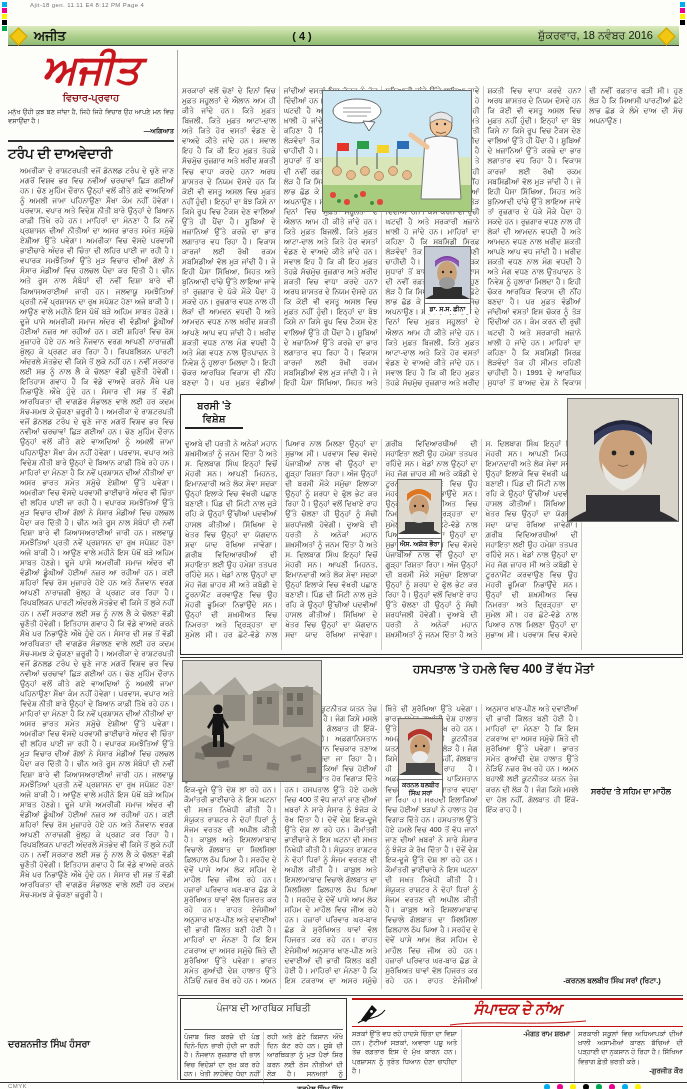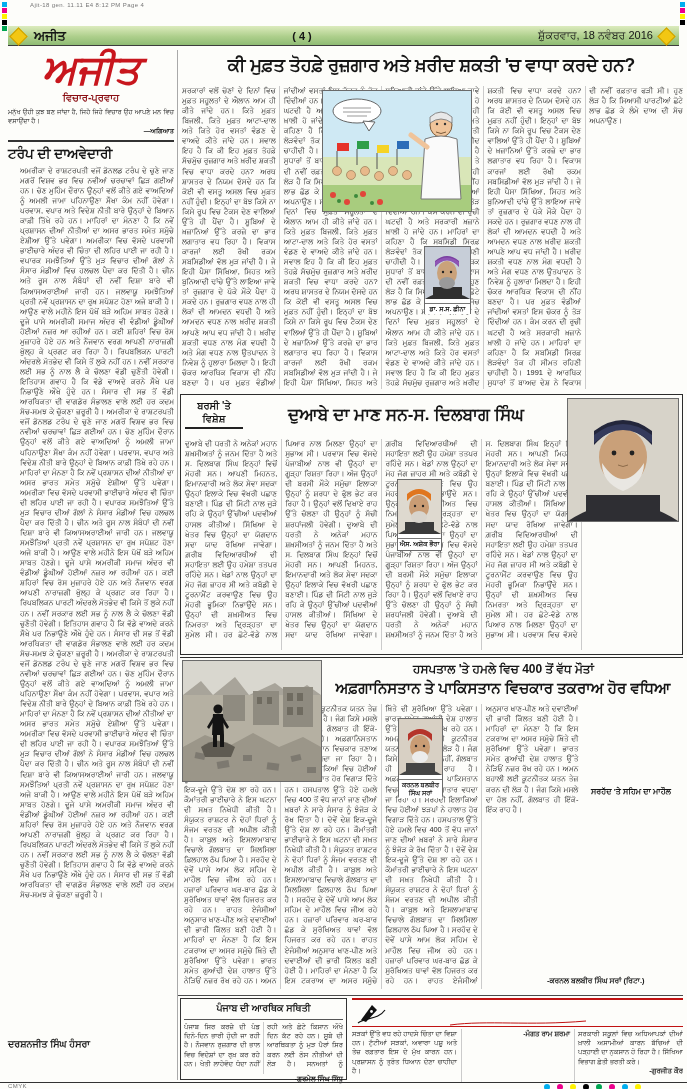--- a/index.html
+++ b/index.html
@@ -55,25 +55,25 @@
   .mem-head{position:absolute;left:64px;top:10px;width:322px;text-align:center;font-size:17px;
      font-weight:bold;white-space:nowrap;overflow:hidden;}
   .mem-body{position:absolute;left:4px;top:44px;right:4px;bottom:4px;overflow:hidden;}
   
   .conflict{left:180px;top:657px;width:503px;height:338px;border-top:1px solid #2c2c2c;box-sizing:border-box;}
   .conf-kicker{position:absolute;left:150px;top:4px;right:6px;text-align:center;font-size:12px;font-weight:bold;white-space:nowrap;overflow:hidden;}
   .conf-head{position:absolute;left:143px;top:21px;right:0;text-align:center;font-size:15px;font-weight:bold;white-space:nowrap;overflow:hidden;}
   .conf-body{position:absolute;left:4px;top:46px;right:4px;bottom:6px;overflow:hidden;}
   .crosshead{position:absolute;left:404px;top:128px;width:94px;background:#fdfdfa;text-align:center;
      font-size:8px;font-weight:bold;line-height:1.3;padding:1px 0;}
-  .conf-sig{position:absolute;right:6px;top:318px;width:130px;background:#fdfdfa;text-align:left;
+  .conf-sig{position:absolute;right:6px;top:318px;width:130px;background:#fdfdfa;text-align:center;
      font-size:7.5px;font-weight:bold;}
   
   .economy{left:180px;top:998px;width:167px;height:82px;border:1px solid #333;box-sizing:border-box;padding:3px;}
-  .eco-head{font-size:9.5px;font-weight:bold;text-align:center;border-bottom:1px solid #555;padding-bottom:5px;margin-bottom:2px;}
+  .eco-head{font-size:9.5px;font-weight:normal;text-align:center;border-bottom:1px solid #555;padding-bottom:15px;margin-bottom:2px;}
   .eco-body{height:52px;overflow:hidden;}
   .eco-sig{font-size:7px;font-weight:bold;text-align:right;margin-top:1px;}
   .letters{left:352px;top:998px;width:331px;height:82px;box-sizing:border-box;}
   .letters-head{position:relative;height:26px;border-top:2px solid #c11212;border-bottom:1px solid #c11212;}
   .letters-title{position:absolute;left:0;right:0;top:1px;text-align:center;color:#c11212;
      font-family:"Liberation Serif",serif;font-style:italic;font-weight:bold;font-size:15px;}
   .letters-body{height:54px;overflow:hidden;padding-top:2px;}
   .letter{break-inside:avoid;margin-bottom:3px;}
   .letter-sig{font-size:7px;font-weight:bold;text-align:right;}
 </style>
@@ -98,21 +98,20 @@
   <div class="abs print-line" style="left:30px;top:2px;">Ajit-18 gen. 11.11 E4 8:12 PM Page 4</div>
 
   <div class="abs header-bar">
     <span class="paper-name">ਅਜੀਤ</span>
     <span class="page-no">( 4 )</span>
     <span class="edition-date">ਸ਼ੁੱਕਰਵਾਰ, 18 ਨਵੰਬਰ 2016</span>
   </div>
   <div class="abs diamond" style="left:12px;top:30px;"></div>
   <div class="abs diamond" style="left:660px;top:30px;"></div>
 
-  <div class="abs headline-main">ਕੀ ਮੁਫ਼ਤ ਤੋਹਫ਼ੇ ਰੁਜ਼ਗਾਰ ਅਤੇ ਖ਼ਰੀਦ ਸ਼ਕਤੀ 'ਚ ਵਾਧਾ ਕਰਦੇ ਹਨ?</div>
 
   <div class="abs vrule" style="left:177px;top:50px;height:1030px;"></div>
 
   <div class="abs left-col">
     <div class="masthead">
       <div class="masthead-title">ਅਜੀਤ</div>
       <div class="masthead-sub">ਵਿਚਾਰ-ਪ੍ਰਵਾਹ</div>
       <div class="motto">ਮਨੁੱਖ ਉਹੀ ਕੁਝ ਬਣ ਜਾਂਦਾ ਹੈ, ਜਿਹੋ ਜਿਹੇ ਵਿਚਾਰ ਉਹ ਆਪਣੇ ਮਨ ਵਿਚ ਵਸਾਉਂਦਾ ਹੈ।</div>
       <div class="motto-att">—ਅਗਿਆਤ</div>
     </div>
@@ -190,21 +189,20 @@
         <circle cx="26" cy="25" r="1.2" fill="#222"></circle>
     </svg>
     <div class="caption">ਡਾ. ਸ.ਸ. ਛੀਨਾ</div>
   </div>
 
   <div class="abs memorial">
     <div class="mem-label">
       <div>ਬਰਸੀ 'ਤੇ</div>
       <div>ਵਿਸ਼ੇਸ਼</div>
     </div>
-    <div class="mem-head">ਦੁਆਬੇ ਦਾ ਮਾਣ ਸਨ-ਸ. ਦਿਲਬਾਗ ਸਿੰਘ</div>
     <div class="mem-body">
       <div class="cols5 body-text">ਦੁਆਬੇ ਦੀ ਧਰਤੀ ਨੇ ਅਨੇਕਾਂ ਮਹਾਨ ਸ਼ਖ਼ਸੀਅਤਾਂ ਨੂੰ ਜਨਮ ਦਿੱਤਾ ਹੈ ਅਤੇ ਸ. ਦਿਲਬਾਗ ਸਿੰਘ ਇਨ੍ਹਾਂ ਵਿਚੋਂ ਮੋਹਰੀ ਸਨ। ਆਪਣੀ ਮਿਹਨਤ, ਇਮਾਨਦਾਰੀ ਅਤੇ ਲੋਕ ਸੇਵਾ ਸਦਕਾ ਉਨ੍ਹਾਂ ਇਲਾਕੇ ਵਿਚ ਵੱਖਰੀ ਪਛਾਣ ਬਣਾਈ। ਪਿੰਡ ਦੀ ਮਿੱਟੀ ਨਾਲ ਜੁੜੇ ਰਹਿ ਕੇ ਉਨ੍ਹਾਂ ਉੱਚੀਆਂ ਪਦਵੀਆਂ ਹਾਸਲ ਕੀਤੀਆਂ। ਸਿੱਖਿਆ ਦੇ ਖੇਤਰ ਵਿਚ ਉਨ੍ਹਾਂ ਦਾ ਯੋਗਦਾਨ ਸਦਾ ਯਾਦ ਰੱਖਿਆ ਜਾਵੇਗਾ। ਗ਼ਰੀਬ ਵਿਦਿਆਰਥੀਆਂ ਦੀ ਸਹਾਇਤਾ ਲਈ ਉਹ ਹਮੇਸ਼ਾ ਤਤਪਰ ਰਹਿੰਦੇ ਸਨ। ਖੇਡਾਂ ਨਾਲ ਉਨ੍ਹਾਂ ਦਾ ਮੋਹ ਜੱਗ ਜ਼ਾਹਰ ਸੀ ਅਤੇ ਕਬੱਡੀ ਦੇ ਟੂਰਨਾਮੈਂਟ ਕਰਵਾਉਣ ਵਿਚ ਉਹ ਮੋਹਰੀ ਭੂਮਿਕਾ ਨਿਭਾਉਂਦੇ ਸਨ। ਉਨ੍ਹਾਂ ਦੀ ਸ਼ਖ਼ਸੀਅਤ ਵਿਚ ਨਿਮਰਤਾ ਅਤੇ ਦ੍ਰਿੜ੍ਹਤਾ ਦਾ ਸੁਮੇਲ ਸੀ। ਹਰ ਛੋਟੇ-ਵੱਡੇ ਨਾਲ ਪਿਆਰ ਨਾਲ ਮਿਲਣਾ ਉਨ੍ਹਾਂ ਦਾ ਸੁਭਾਅ ਸੀ। ਪਰਵਾਸ ਵਿਚ ਵੱਸਦੇ ਪੰਜਾਬੀਆਂ ਨਾਲ ਵੀ ਉਨ੍ਹਾਂ ਦਾ ਗੂੜ੍ਹਾ ਰਿਸ਼ਤਾ ਰਿਹਾ। ਅੱਜ ਉਨ੍ਹਾਂ ਦੀ ਬਰਸੀ ਮੌਕੇ ਸਮੁੱਚਾ ਇਲਾਕਾ ਉਨ੍ਹਾਂ ਨੂੰ ਸ਼ਰਧਾ ਦੇ ਫੁੱਲ ਭੇਟ ਕਰ ਰਿਹਾ ਹੈ। ਉਨ੍ਹਾਂ ਵਲੋਂ ਦਿਖਾਏ ਰਾਹ ਉੱਤੇ ਚੱਲਣਾ ਹੀ ਉਨ੍ਹਾਂ ਨੂੰ ਸੱਚੀ ਸ਼ਰਧਾਂਜਲੀ ਹੋਵੇਗੀ। ਦੁਆਬੇ ਦੀ ਧਰਤੀ ਨੇ ਅਨੇਕਾਂ ਮਹਾਨ ਸ਼ਖ਼ਸੀਅਤਾਂ ਨੂੰ ਜਨਮ ਦਿੱਤਾ ਹੈ ਅਤੇ ਸ. ਦਿਲਬਾਗ ਸਿੰਘ ਇਨ੍ਹਾਂ ਵਿਚੋਂ ਮੋਹਰੀ ਸਨ। ਆਪਣੀ ਮਿਹਨਤ, ਇਮਾਨਦਾਰੀ ਅਤੇ ਲੋਕ ਸੇਵਾ ਸਦਕਾ ਉਨ੍ਹਾਂ ਇਲਾਕੇ ਵਿਚ ਵੱਖਰੀ ਪਛਾਣ ਬਣਾਈ। ਪਿੰਡ ਦੀ ਮਿੱਟੀ ਨਾਲ ਜੁੜੇ ਰਹਿ ਕੇ ਉਨ੍ਹਾਂ ਉੱਚੀਆਂ ਪਦਵੀਆਂ ਹਾਸਲ ਕੀਤੀਆਂ। ਸਿੱਖਿਆ ਦੇ ਖੇਤਰ ਵਿਚ ਉਨ੍ਹਾਂ ਦਾ ਯੋਗਦਾਨ ਸਦਾ ਯਾਦ ਰੱਖਿਆ ਜਾਵੇਗਾ। ਗ਼ਰੀਬ ਵਿਦਿਆਰਥੀਆਂ ਦੀ ਸਹਾਇਤਾ ਲਈ ਉਹ ਹਮੇਸ਼ਾ ਤਤਪਰ ਰਹਿੰਦੇ ਸਨ। ਖੇਡਾਂ ਨਾਲ ਉਨ੍ਹਾਂ ਦਾ ਮੋਹ ਜੱਗ ਜ਼ਾਹਰ ਸੀ ਅਤੇ ਕਬੱਡੀ ਦੇ ਟੂਰਨਾਮੈਂਟ ਕਰਵਾਉਣ ਵਿਚ ਉਹ ਮੋਹਰੀ ਭੂਮਿਕਾ ਨਿਭਾਉਂਦੇ ਸਨ। ਉਨ੍ਹਾਂ ਦੀ ਸ਼ਖ਼ਸੀਅਤ ਵਿਚ ਨਿਮਰਤਾ ਅਤੇ ਦ੍ਰਿੜ੍ਹਤਾ ਦਾ ਸੁਮੇਲ ਸੀ। ਹਰ ਛੋਟੇ-ਵੱਡੇ ਨਾਲ ਪਿਆਰ ਨਾਲ ਮਿਲਣਾ ਉਨ੍ਹਾਂ ਦਾ ਸੁਭਾਅ ਸੀ। ਪਰਵਾਸ ਵਿਚ ਵੱਸਦੇ ਪੰਜਾਬੀਆਂ ਨਾਲ ਵੀ ਉਨ੍ਹਾਂ ਦਾ ਗੂੜ੍ਹਾ ਰਿਸ਼ਤਾ ਰਿਹਾ। ਅੱਜ ਉਨ੍ਹਾਂ ਦੀ ਬਰਸੀ ਮੌਕੇ ਸਮੁੱਚਾ ਇਲਾਕਾ ਉਨ੍ਹਾਂ ਨੂੰ ਸ਼ਰਧਾ ਦੇ ਫੁੱਲ ਭੇਟ ਕਰ ਰਿਹਾ ਹੈ। ਉਨ੍ਹਾਂ ਵਲੋਂ ਦਿਖਾਏ ਰਾਹ ਉੱਤੇ ਚੱਲਣਾ ਹੀ ਉਨ੍ਹਾਂ ਨੂੰ ਸੱਚੀ ਸ਼ਰਧਾਂਜਲੀ ਹੋਵੇਗੀ। ਦੁਆਬੇ ਦੀ ਧਰਤੀ ਨੇ ਅਨੇਕਾਂ ਮਹਾਨ ਸ਼ਖ਼ਸੀਅਤਾਂ ਨੂੰ ਜਨਮ ਦਿੱਤਾ ਹੈ ਅਤੇ ਸ. ਦਿਲਬਾਗ ਸਿੰਘ ਇਨ੍ਹਾਂ ਵਿਚੋਂ ਮੋਹਰੀ ਸਨ। ਆਪਣੀ ਮਿਹਨਤ, ਇਮਾਨਦਾਰੀ ਅਤੇ ਲੋਕ ਸੇਵਾ ਸਦਕਾ ਉਨ੍ਹਾਂ ਇਲਾਕੇ ਵਿਚ ਵੱਖਰੀ ਪਛਾਣ ਬਣਾਈ। ਪਿੰਡ ਦੀ ਮਿੱਟੀ ਨਾਲ ਜੁੜੇ ਰਹਿ ਕੇ ਉਨ੍ਹਾਂ ਉੱਚੀਆਂ ਪਦਵੀਆਂ ਹਾਸਲ ਕੀਤੀਆਂ। ਸਿੱਖਿਆ ਦੇ ਖੇਤਰ ਵਿਚ ਉਨ੍ਹਾਂ ਦਾ ਯੋਗਦਾਨ ਸਦਾ ਯਾਦ ਰੱਖਿਆ ਜਾਵੇਗਾ। ਗ਼ਰੀਬ ਵਿਦਿਆਰਥੀਆਂ ਦੀ ਸਹਾਇਤਾ ਲਈ ਉਹ ਹਮੇਸ਼ਾ ਤਤਪਰ ਰਹਿੰਦੇ ਸਨ। ਖੇਡਾਂ ਨਾਲ ਉਨ੍ਹਾਂ ਦਾ ਮੋਹ ਜੱਗ ਜ਼ਾਹਰ ਸੀ ਅਤੇ ਕਬੱਡੀ ਦੇ ਟੂਰਨਾਮੈਂਟ ਕਰਵਾਉਣ ਵਿਚ ਉਹ ਮੋਹਰੀ ਭੂਮਿਕਾ ਨਿਭਾਉਂਦੇ ਸਨ। ਉਨ੍ਹਾਂ ਦੀ ਸ਼ਖ਼ਸੀਅਤ ਵਿਚ ਨਿਮਰਤਾ ਅਤੇ ਦ੍ਰਿੜ੍ਹਤਾ ਦਾ ਸੁਮੇਲ ਸੀ। ਹਰ ਛੋਟੇ-ਵੱਡੇ ਨਾਲ ਪਿਆਰ ਨਾਲ ਮਿਲਣਾ ਉਨ੍ਹਾਂ ਦਾ ਸੁਭਾਅ ਸੀ। ਪਰਵਾਸ ਵਿਚ ਵੱਸਦੇ ਪੰਜਾਬੀਆਂ ਨਾਲ ਵੀ ਉਨ੍ਹਾਂ ਦਾ ਗੂੜ੍ਹਾ ਰਿਸ਼ਤਾ ਰਿਹਾ। ਅੱਜ ਉਨ੍ਹਾਂ ਦੀ ਬਰਸੀ ਮੌਕੇ ਸਮੁੱਚਾ ਇਲਾਕਾ ਉਨ੍ਹਾਂ ਨੂੰ ਸ਼ਰਧਾ ਦੇ ਫੁੱਲ ਭੇਟ ਕਰ ਰਿਹਾ ਹੈ। ਉਨ੍ਹਾਂ ਵਲੋਂ ਦਿਖਾਏ ਰਾਹ ਉੱਤੇ ਚੱਲਣਾ ਹੀ ਉਨ੍ਹਾਂ ਨੂੰ ਸੱਚੀ ਸ਼ਰਧਾਂਜਲੀ ਹੋਵੇਗੀ।</div>
     </div>
     <div class="imgbox" style="position:absolute;right:3px;top:3px;width:112px;height:124px;">
       <svg width="110" height="122" viewBox="0 0 110 122">
         <rect width="110" height="122" fill="#d7d3c9"></rect>
         <path d="M0 122 Q55 86 110 122 Z" fill="#2e2e33"></path>
         <rect x="18" y="96" width="74" height="26" fill="#2e2e33"></rect>
         <ellipse cx="55" cy="58" rx="24" ry="28" fill="#c9a079"></ellipse>
         <path d="M26 46 Q55 14 84 46 L84 32 Q55 10 26 32 Z" fill="#23263b"></path>
@@ -225,21 +223,20 @@
         <ellipse cx="21" cy="37" rx="8" ry="6" fill="#d8d4cc"></ellipse>
         <circle cx="17" cy="26" r="1.2" fill="#222"></circle>
           <circle cx="25" cy="26" r="1.2" fill="#222"></circle>
       </svg>
       <div class="caption">ਐਸ. ਅਸ਼ੋਕ ਭੌਰਾ</div>
     </div>
   </div>
 
   <div class="abs conflict">
     <div class="conf-kicker">ਹਸਪਤਾਲ 'ਤੇ ਹਮਲੇ ਵਿਚ 400 ਤੋਂ ਵੱਧ ਮੌਤਾਂ</div>
-    <div class="conf-head">ਅਫ਼ਗਾਨਿਸਤਾਨ ਤੇ ਪਾਕਿਸਤਾਨ ਵਿਚਕਾਰ ਤਕਰਾਅ ਹੋਰ ਵਧਿਆ</div>
     <div class="conf-body">
       <div class="cols5 body-text">ਅਫ਼ਗਾਨਿਸਤਾਨ ਅਤੇ ਪਾਕਿਸਤਾਨ ਵਿਚਕਾਰ ਤਣਾਅ ਲਗਾਤਾਰ ਵਧਦਾ ਜਾ ਰਿਹਾ ਹੈ। ਸਰਹੱਦੀ ਇਲਾਕਿਆਂ ਵਿਚ ਹੋਈਆਂ ਝੜਪਾਂ ਨੇ ਹਾਲਾਤ ਹੋਰ ਵਿਗਾੜ ਦਿੱਤੇ ਹਨ। ਹਸਪਤਾਲ ਉੱਤੇ ਹੋਏ ਹਮਲੇ ਵਿਚ 400 ਤੋਂ ਵੱਧ ਜਾਨਾਂ ਜਾਣ ਦੀਆਂ ਖ਼ਬਰਾਂ ਨੇ ਸਾਰੇ ਸੰਸਾਰ ਨੂੰ ਝੰਜੋੜ ਕੇ ਰੱਖ ਦਿੱਤਾ ਹੈ। ਦੋਵੇਂ ਦੇਸ਼ ਇਕ-ਦੂਜੇ ਉੱਤੇ ਦੋਸ਼ ਲਾ ਰਹੇ ਹਨ। ਕੌਮਾਂਤਰੀ ਭਾਈਚਾਰੇ ਨੇ ਇਸ ਘਟਨਾ ਦੀ ਸਖ਼ਤ ਨਿਖੇਧੀ ਕੀਤੀ ਹੈ। ਸੰਯੁਕਤ ਰਾਸ਼ਟਰ ਨੇ ਦੋਹਾਂ ਧਿਰਾਂ ਨੂੰ ਸੰਜਮ ਵਰਤਣ ਦੀ ਅਪੀਲ ਕੀਤੀ ਹੈ। ਕਾਬੁਲ ਅਤੇ ਇਸਲਾਮਾਬਾਦ ਵਿਚਾਲੇ ਗੱਲਬਾਤ ਦਾ ਸਿਲਸਿਲਾ ਫ਼ਿਲਹਾਲ ਠੱਪ ਪਿਆ ਹੈ। ਸਰਹੱਦ ਦੇ ਦੋਵੇਂ ਪਾਸੇ ਆਮ ਲੋਕ ਸਹਿਮ ਦੇ ਮਾਹੌਲ ਵਿਚ ਜੀਅ ਰਹੇ ਹਨ। ਹਜ਼ਾਰਾਂ ਪਰਿਵਾਰ ਘਰ-ਬਾਰ ਛੱਡ ਕੇ ਸੁਰੱਖਿਅਤ ਥਾਵਾਂ ਵੱਲ ਹਿਜਰਤ ਕਰ ਰਹੇ ਹਨ। ਰਾਹਤ ਏਜੰਸੀਆਂ ਅਨੁਸਾਰ ਖਾਣ-ਪੀਣ ਅਤੇ ਦਵਾਈਆਂ ਦੀ ਭਾਰੀ ਕਿੱਲਤ ਬਣੀ ਹੋਈ ਹੈ। ਮਾਹਿਰਾਂ ਦਾ ਮੰਨਣਾ ਹੈ ਕਿ ਇਸ ਟਕਰਾਅ ਦਾ ਅਸਰ ਸਮੁੱਚੇ ਖ਼ਿੱਤੇ ਦੀ ਸੁਰੱਖਿਆ ਉੱਤੇ ਪਵੇਗਾ। ਭਾਰਤ ਸਮੇਤ ਗੁਆਂਢੀ ਦੇਸ਼ ਹਾਲਾਤ ਉੱਤੇ ਨੇੜਿਓਂ ਨਜ਼ਰ ਰੱਖ ਰਹੇ ਹਨ। ਅਮਨ ਬਹਾਲੀ ਲਈ ਕੂਟਨੀਤਕ ਯਤਨ ਤੇਜ਼ ਕਰਨ ਦੀ ਲੋੜ ਹੈ। ਜੰਗ ਕਿਸੇ ਮਸਲੇ ਦਾ ਹੱਲ ਨਹੀਂ, ਗੱਲਬਾਤ ਹੀ ਇੱਕੋ-ਇੱਕ ਰਾਹ ਹੈ। ਅਫ਼ਗਾਨਿਸਤਾਨ ਅਤੇ ਪਾਕਿਸਤਾਨ ਵਿਚਕਾਰ ਤਣਾਅ ਲਗਾਤਾਰ ਵਧਦਾ ਜਾ ਰਿਹਾ ਹੈ। ਸਰਹੱਦੀ ਇਲਾਕਿਆਂ ਵਿਚ ਹੋਈਆਂ ਝੜਪਾਂ ਨੇ ਹਾਲਾਤ ਹੋਰ ਵਿਗਾੜ ਦਿੱਤੇ ਹਨ। ਹਸਪਤਾਲ ਉੱਤੇ ਹੋਏ ਹਮਲੇ ਵਿਚ 400 ਤੋਂ ਵੱਧ ਜਾਨਾਂ ਜਾਣ ਦੀਆਂ ਖ਼ਬਰਾਂ ਨੇ ਸਾਰੇ ਸੰਸਾਰ ਨੂੰ ਝੰਜੋੜ ਕੇ ਰੱਖ ਦਿੱਤਾ ਹੈ। ਦੋਵੇਂ ਦੇਸ਼ ਇਕ-ਦੂਜੇ ਉੱਤੇ ਦੋਸ਼ ਲਾ ਰਹੇ ਹਨ। ਕੌਮਾਂਤਰੀ ਭਾਈਚਾਰੇ ਨੇ ਇਸ ਘਟਨਾ ਦੀ ਸਖ਼ਤ ਨਿਖੇਧੀ ਕੀਤੀ ਹੈ। ਸੰਯੁਕਤ ਰਾਸ਼ਟਰ ਨੇ ਦੋਹਾਂ ਧਿਰਾਂ ਨੂੰ ਸੰਜਮ ਵਰਤਣ ਦੀ ਅਪੀਲ ਕੀਤੀ ਹੈ। ਕਾਬੁਲ ਅਤੇ ਇਸਲਾਮਾਬਾਦ ਵਿਚਾਲੇ ਗੱਲਬਾਤ ਦਾ ਸਿਲਸਿਲਾ ਫ਼ਿਲਹਾਲ ਠੱਪ ਪਿਆ ਹੈ। ਸਰਹੱਦ ਦੇ ਦੋਵੇਂ ਪਾਸੇ ਆਮ ਲੋਕ ਸਹਿਮ ਦੇ ਮਾਹੌਲ ਵਿਚ ਜੀਅ ਰਹੇ ਹਨ। ਹਜ਼ਾਰਾਂ ਪਰਿਵਾਰ ਘਰ-ਬਾਰ ਛੱਡ ਕੇ ਸੁਰੱਖਿਅਤ ਥਾਵਾਂ ਵੱਲ ਹਿਜਰਤ ਕਰ ਰਹੇ ਹਨ। ਰਾਹਤ ਏਜੰਸੀਆਂ ਅਨੁਸਾਰ ਖਾਣ-ਪੀਣ ਅਤੇ ਦਵਾਈਆਂ ਦੀ ਭਾਰੀ ਕਿੱਲਤ ਬਣੀ ਹੋਈ ਹੈ। ਮਾਹਿਰਾਂ ਦਾ ਮੰਨਣਾ ਹੈ ਕਿ ਇਸ ਟਕਰਾਅ ਦਾ ਅਸਰ ਸਮੁੱਚੇ ਖ਼ਿੱਤੇ ਦੀ ਸੁਰੱਖਿਆ ਉੱਤੇ ਪਵੇਗਾ। ਭਾਰਤ ਸਮੇਤ ਗੁਆਂਢੀ ਦੇਸ਼ ਹਾਲਾਤ ਉੱਤੇ ਨੇੜਿਓਂ ਨਜ਼ਰ ਰੱਖ ਰਹੇ ਹਨ। ਅਮਨ ਬਹਾਲੀ ਲਈ ਕੂਟਨੀਤਕ ਯਤਨ ਤੇਜ਼ ਕਰਨ ਦੀ ਲੋੜ ਹੈ। ਜੰਗ ਕਿਸੇ ਮਸਲੇ ਦਾ ਹੱਲ ਨਹੀਂ, ਗੱਲਬਾਤ ਹੀ ਇੱਕੋ-ਇੱਕ ਰਾਹ ਹੈ। ਅਫ਼ਗਾਨਿਸਤਾਨ ਅਤੇ ਪਾਕਿਸਤਾਨ ਵਿਚਕਾਰ ਤਣਾਅ ਲਗਾਤਾਰ ਵਧਦਾ ਜਾ ਰਿਹਾ ਹੈ। ਸਰਹੱਦੀ ਇਲਾਕਿਆਂ ਵਿਚ ਹੋਈਆਂ ਝੜਪਾਂ ਨੇ ਹਾਲਾਤ ਹੋਰ ਵਿਗਾੜ ਦਿੱਤੇ ਹਨ। ਹਸਪਤਾਲ ਉੱਤੇ ਹੋਏ ਹਮਲੇ ਵਿਚ 400 ਤੋਂ ਵੱਧ ਜਾਨਾਂ ਜਾਣ ਦੀਆਂ ਖ਼ਬਰਾਂ ਨੇ ਸਾਰੇ ਸੰਸਾਰ ਨੂੰ ਝੰਜੋੜ ਕੇ ਰੱਖ ਦਿੱਤਾ ਹੈ। ਦੋਵੇਂ ਦੇਸ਼ ਇਕ-ਦੂਜੇ ਉੱਤੇ ਦੋਸ਼ ਲਾ ਰਹੇ ਹਨ। ਕੌਮਾਂਤਰੀ ਭਾਈਚਾਰੇ ਨੇ ਇਸ ਘਟਨਾ ਦੀ ਸਖ਼ਤ ਨਿਖੇਧੀ ਕੀਤੀ ਹੈ। ਸੰਯੁਕਤ ਰਾਸ਼ਟਰ ਨੇ ਦੋਹਾਂ ਧਿਰਾਂ ਨੂੰ ਸੰਜਮ ਵਰਤਣ ਦੀ ਅਪੀਲ ਕੀਤੀ ਹੈ। ਕਾਬੁਲ ਅਤੇ ਇਸਲਾਮਾਬਾਦ ਵਿਚਾਲੇ ਗੱਲਬਾਤ ਦਾ ਸਿਲਸਿਲਾ ਫ਼ਿਲਹਾਲ ਠੱਪ ਪਿਆ ਹੈ। ਸਰਹੱਦ ਦੇ ਦੋਵੇਂ ਪਾਸੇ ਆਮ ਲੋਕ ਸਹਿਮ ਦੇ ਮਾਹੌਲ ਵਿਚ ਜੀਅ ਰਹੇ ਹਨ। ਹਜ਼ਾਰਾਂ ਪਰਿਵਾਰ ਘਰ-ਬਾਰ ਛੱਡ ਕੇ ਸੁਰੱਖਿਅਤ ਥਾਵਾਂ ਵੱਲ ਹਿਜਰਤ ਕਰ ਰਹੇ ਹਨ। ਰਾਹਤ ਏਜੰਸੀਆਂ ਅਨੁਸਾਰ ਖਾਣ-ਪੀਣ ਅਤੇ ਦਵਾਈਆਂ ਦੀ ਭਾਰੀ ਕਿੱਲਤ ਬਣੀ ਹੋਈ ਹੈ। ਮਾਹਿਰਾਂ ਦਾ ਮੰਨਣਾ ਹੈ ਕਿ ਇਸ ਟਕਰਾਅ ਦਾ ਅਸਰ ਸਮੁੱਚੇ ਖ਼ਿੱਤੇ ਦੀ ਸੁਰੱਖਿਆ ਉੱਤੇ ਪਵੇਗਾ। ਭਾਰਤ ਸਮੇਤ ਗੁਆਂਢੀ ਦੇਸ਼ ਹਾਲਾਤ ਉੱਤੇ ਨੇੜਿਓਂ ਨਜ਼ਰ ਰੱਖ ਰਹੇ ਹਨ। ਅਮਨ ਬਹਾਲੀ ਲਈ ਕੂਟਨੀਤਕ ਯਤਨ ਤੇਜ਼ ਕਰਨ ਦੀ ਲੋੜ ਹੈ। ਜੰਗ ਕਿਸੇ ਮਸਲੇ ਦਾ ਹੱਲ ਨਹੀਂ, ਗੱਲਬਾਤ ਹੀ ਇੱਕੋ-ਇੱਕ ਰਾਹ ਹੈ।</div>
     </div>
     <div class="imgbox" style="position:absolute;left:2px;top:2px;width:140px;height:122px;">
       <svg width="138" height="120" viewBox="0 0 138 120">
         <rect width="138" height="120" fill="#b5b0a2"></rect>
         <rect x="0" y="0" width="138" height="34" fill="#d9d7cf"></rect>
         <path d="M0 34 L18 20 L30 34 L52 16 L66 34 L92 22 L108 34 L124 24 L138 34 Z" fill="#a8a49a"></path>
         <g fill="#8f8b80">
           <rect x="70" y="30" width="26" height="34"></rect>
@@ -301,20 +298,21 @@
     <div class="eco-sig">-ਗੁਰਮੇਲ ਸਿੰਘ ਸਿੱਧੂ</div>
   </div>
 
   <div class="abs letters">
     <div class="letters-head">
       <svg width="30" height="22" viewBox="0 0 30 22" style="position:absolute;left:4px;top:2px;">
         <polygon points="5,18 16,3 21,8 10,20" fill="#111"></polygon>
         <circle cx="15.5" cy="9.5" r="1.4" fill="#fff"></circle>
         <path d="M2,21 C10,15 22,18 29,8" stroke="#111" fill="none" stroke-width="1.2"></path>
       </svg>
+      <div class="letters-title">ਸੰਪਾਦਕ ਦੇ ਨਾਂਅ</div>
       <svg width="140" height="6" viewBox="0 0 140 6" style="position:absolute;left:50%;transform:translateX(-50%);bottom:0;">
         <path d="M2,5 C40,0 80,6 138,1" stroke="#c11212" fill="none" stroke-width="1"></path>
       </svg>
     </div>
     <div class="letters-body">
       <div class="cols3 body-text" style="font-size:6.8px;">
         <div class="letter">
           <span>ਸੜਕਾਂ ਉੱਤੇ ਵਧ ਰਹੇ ਹਾਦਸੇ ਚਿੰਤਾ ਦਾ ਵਿਸ਼ਾ ਹਨ। ਟੁੱਟੀਆਂ ਸੜਕਾਂ, ਅਵਾਰਾ ਪਸ਼ੂ ਅਤੇ ਤੇਜ਼ ਰਫ਼ਤਾਰ ਇਸ ਦੇ ਮੁੱਖ ਕਾਰਨ ਹਨ। ਪ੍ਰਸ਼ਾਸਨ ਨੂੰ ਤੁਰੰਤ ਧਿਆਨ ਦੇਣਾ ਚਾਹੀਦਾ ਹੈ।</span>
           <div class="letter-sig">-ਮੰਗਤ ਰਾਮ ਸ਼ਰਮਾ</div>
         </div>

